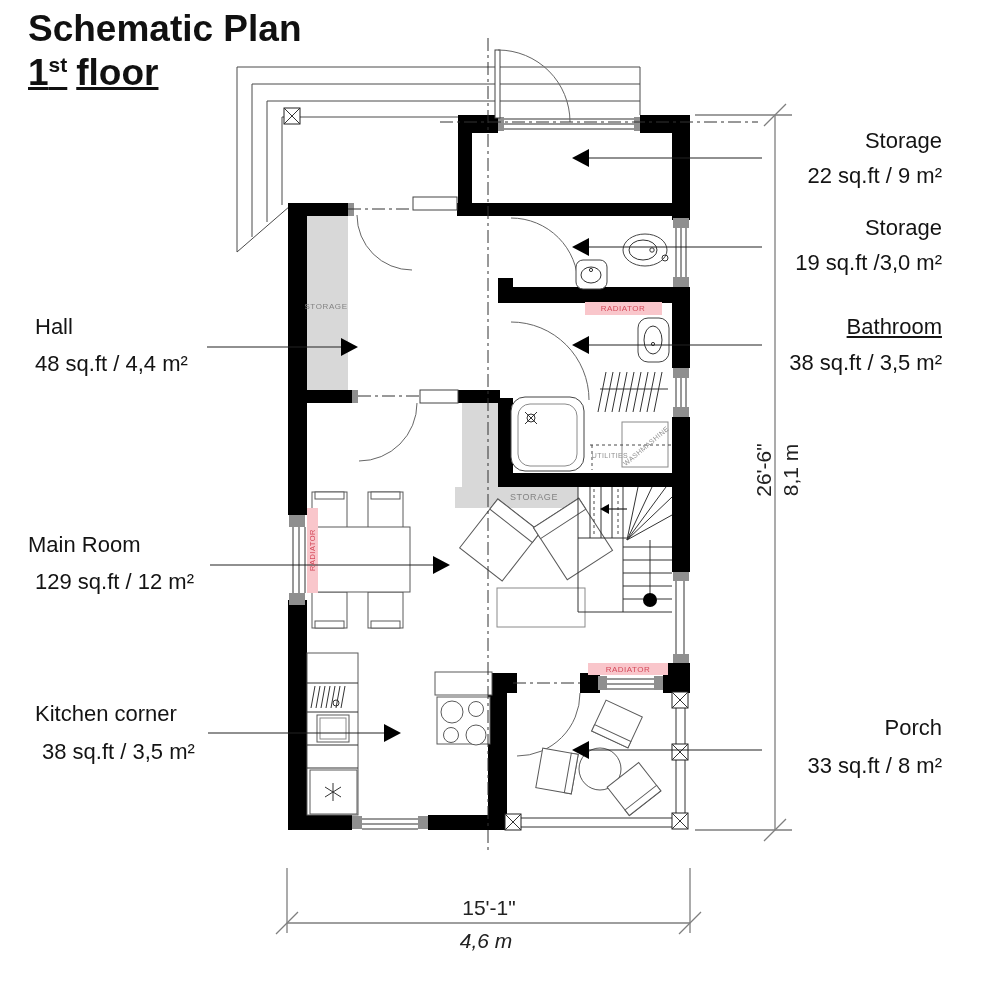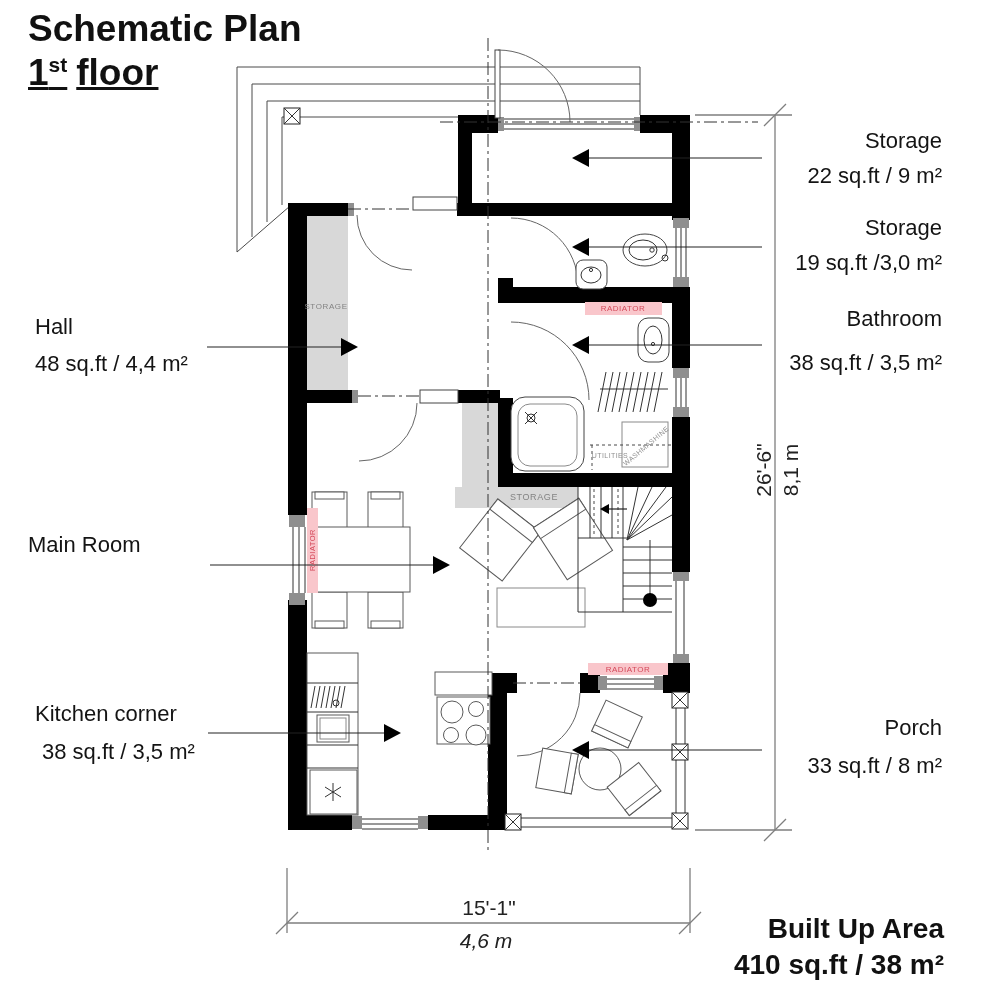--- a/index.html
+++ b/index.html
@@ -303,39 +303,38 @@
   <div class="t title" style="left:28px;top:8px;">
     <span>Schematic Plan</span>
   </div>
   <div class="t title" style="left:28px;top:52px;text-decoration:underline;">
     <span>1</span><span class="sup">st</span><span class="fword">floor</span>
   </div>
 
   <div class="t lbl" style="left:35px;top:314px;">Hall</div>
   <div class="t lbl" style="left:35px;top:351px;">48 sq.ft / 4,4 m²</div>
   <div class="t lbl" style="left:28px;top:532px;">Main Room</div>
+  <div class="t lbl" style="left:35px;top:569px;">129 sq.ft / 12 m²</div>
   <div class="t lbl" style="left:35px;top:701px;">Kitchen corner</div>
   <div class="t lbl" style="left:42px;top:739px;">38 sq.ft / 3,5 m²</div>
 
   <div class="t lbl rt" style="top:128px;">Storage</div>
   <div class="t lbl rt" style="top:163px;">22 sq.ft / 9 m²</div>
   <div class="t lbl rt" style="top:215px;">Storage</div>
   <div class="t lbl rt" style="top:250px;">19 sq.ft /3,0 m²</div>
-  <div class="t lbl rt" style="top:306px;">Bathroom</div>
+  <div class="t lbl rt" style="top:314px;text-decoration:underline;">Bathroom</div>
   <div class="t lbl rt" style="top:350px;">38 sq.ft / 3,5 m²</div>
   <div class="t lbl rt" style="top:715px;">Porch</div>
   <div class="t lbl rt" style="top:753px;">33 sq.ft / 8 m²</div>
 
   <div class="t dimv" style="left:764px;top:470px;">26'-6"</div>
   <div class="t dimv" style="left:791px;top:470px;">8,1 m</div>
   <div class="t dimtx" style="left:489px;top:908px;">15'-1"</div>
   <div class="t dimtx" style="left:486px;top:941px;font-style:italic;">4,6 m</div>
 
-  <div class="t bua" style="top:913px;">Built Up Area</div>
-  <div class="t bua" style="top:949px;">410 sq.ft / 38 m²</div>
 
   <div class="t tiny" style="left:326px;top:306px;font-size:8px;">STORAGE</div>
   <div class="t tiny" style="left:534px;top:497px;">STORAGE</div>
   <div class="t radtxv" style="left:312px;top:550px;">RADIATOR</div>
   <div class="t radtx" style="left:623px;top:308px;">RADIATOR</div>
   <div class="t radtx" style="left:628px;top:669px;">RADIATOR</div>
   <div class="t tiny2" style="left:610px;top:455px;">UTILITIES</div>
   <div class="t tiny2 wash" style="left:646px;top:446px;">WASHMASHINE</div>
 
 </div>

